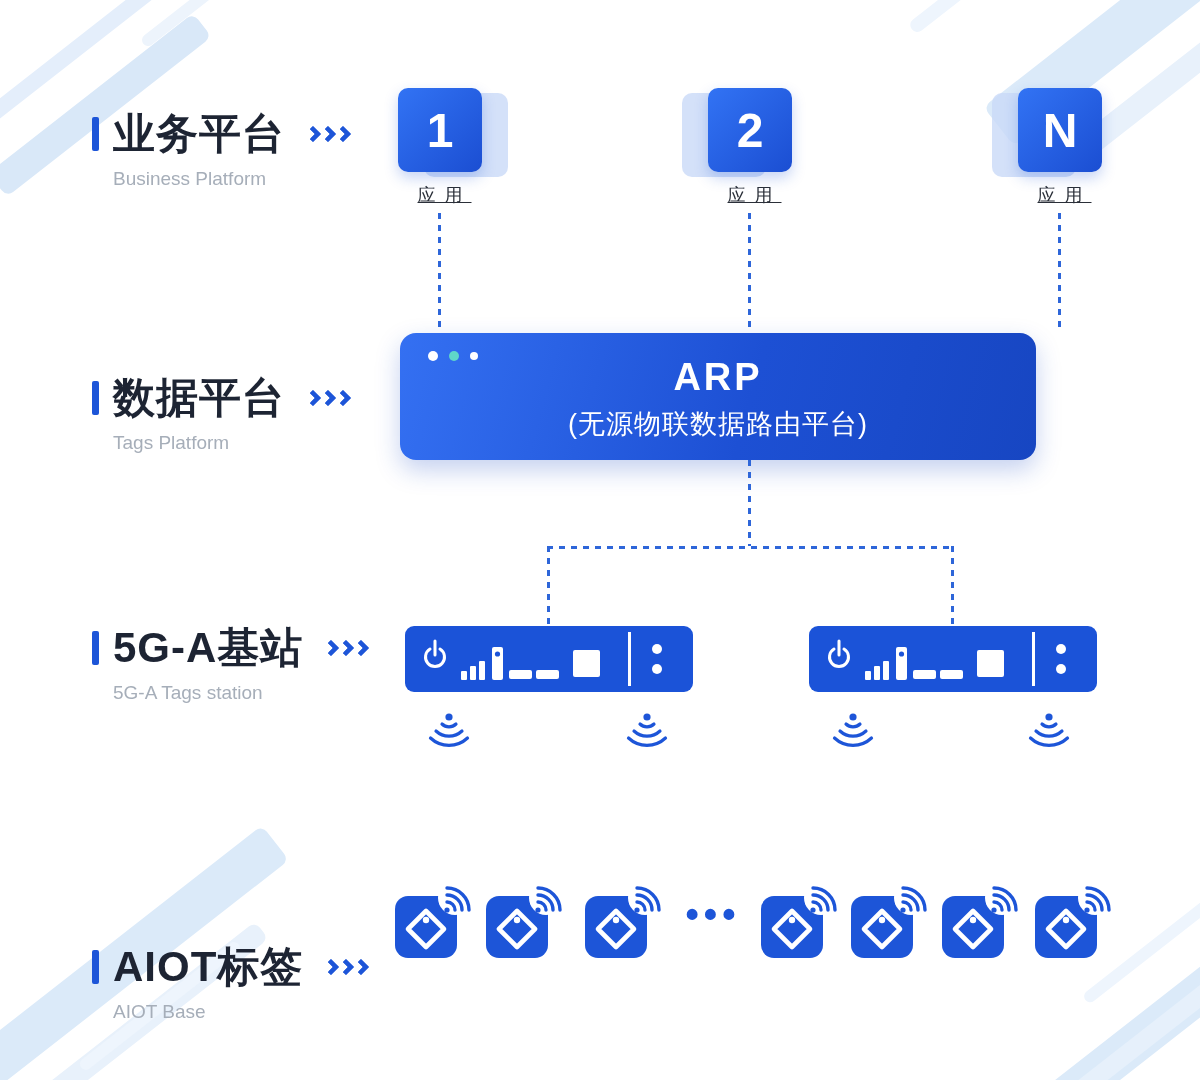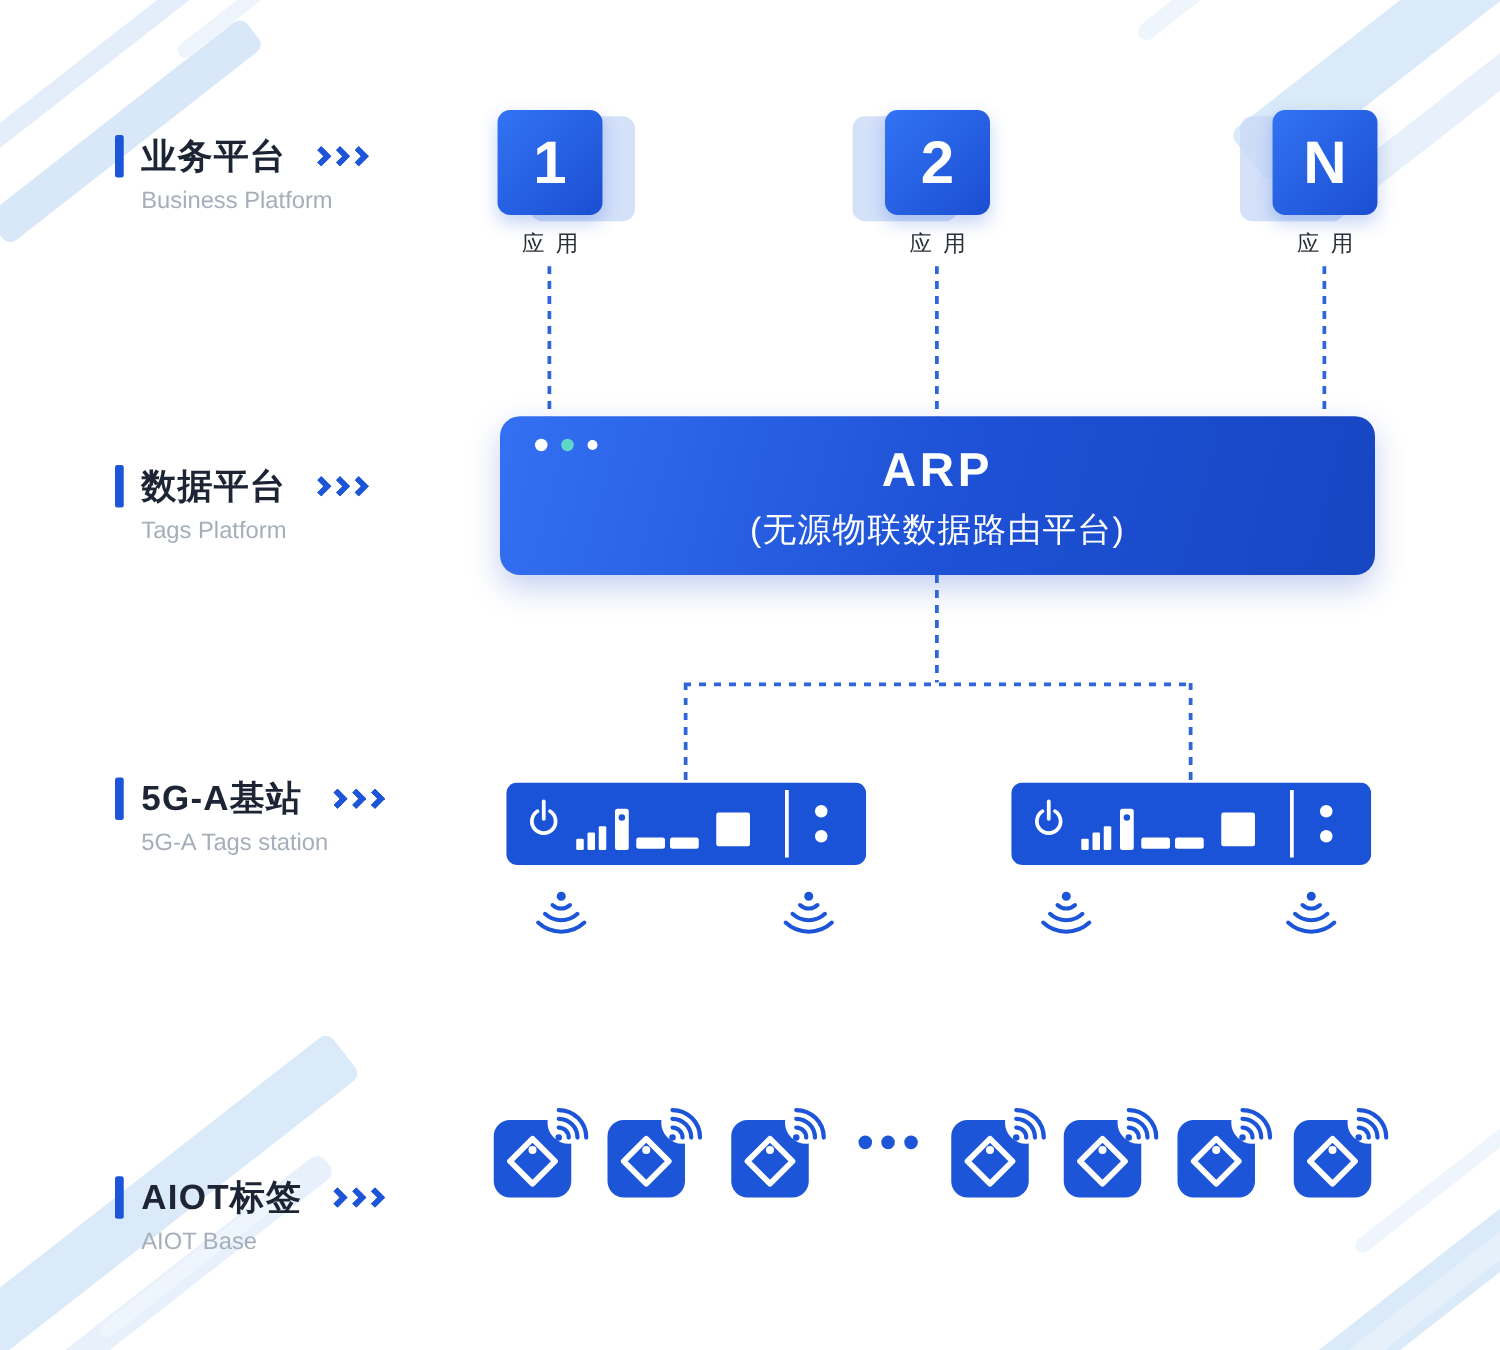--- a/index.html
+++ b/index.html
@@ -12,48 +12,48 @@
     background:#ffffff; overflow:hidden;
   }
 
   
   .rib { position:absolute; transform:rotate(-38deg); border-radius:8px; }
 
   
   .row-label { position:absolute; left:92px; }
   .label-head { display:flex; align-items:center; }
   .label-bar { width:7px; height:34px; background:#1d55d8; border-radius:2px; margin-right:14px; }
-  .label-title { font-size:28px; font-weight:bold; color:#1d2433; letter-spacing:1px; white-space:nowrap; }
+  .label-title { font-size:42px; font-weight:bold; color:#1d2433; letter-spacing:1px; white-space:nowrap; }
   .chevs { display:flex; align-items:center; margin-left:22px; }
   .chev { width:12px; height:12px; border-top:5px solid #1d55d8; border-right:5px solid #1d55d8;
           transform:rotate(45deg); border-radius:1px; margin-right:3px; }
   .label-sub { margin-left:21px; margin-top:6px; font-size:19px; color:#a6aeb9; }
 
   
   .app { position:absolute; width:84px; top:88px; }
   .app-shadow { position:absolute; top:5px; width:84px; height:84px; border-radius:10px;
                 background:#c9daf7; opacity:.8; }
   .app.shadow-right .app-shadow { left:26px; }
   .app.shadow-left  .app-shadow { left:-26px; }
   .app-card { position:relative; width:84px; height:84px; border-radius:10px;
               background:linear-gradient(135deg,#3273f4,#1b4ed2);
               display:flex; align-items:center; justify-content:center;
               color:#ffffff; font-size:48px; font-weight:bold;
               box-shadow:0 6px 14px rgba(29,85,216,.25); }
   .app-caption { width:84px; text-align:center; margin-top:11px; font-size:18px;
-                 color:#2a2f38; letter-spacing:9px; padding-left:9px; }
+                 color:#2a2f38; letter-spacing:9px; padding-left:9px;text-decoration:underline; }
 
   
   .vline { position:absolute; width:3px;
            background-image:repeating-linear-gradient(to bottom,#2e66d9 0 6px,transparent 6px 12px); }
   .hline { position:absolute; height:3px;
            background-image:repeating-linear-gradient(to right,#2e66d9 0 6px,transparent 6px 12px); }
 
   
-  .arp-box { position:absolute; left:400px; top:333px; width:700px; height:127px;
+  .arp-box { position:absolute; left:400px; top:333px; width:636px; height:127px;
              border-radius:16px;
              background:linear-gradient(105deg,#3470f2 0%,#1d50d4 55%,#1746c2 100%);
              box-shadow:0 10px 24px rgba(23,70,194,.25);
              display:flex; flex-direction:column; align-items:center; justify-content:center; }
   .arp-dots { position:absolute; left:28px; top:18px; display:flex; align-items:center; }
   .arp-dots .d { border-radius:50%; margin-right:11px; }
   .d1 { width:10px; height:10px; background:#ffffff; }
   .d2 { width:10px; height:10px; background:#5fd8c9; }
   .d3 { width:8px;  height:8px;  background:#ffffff; }
   .arp-title { color:#ffffff; font-size:38px; font-weight:bold; letter-spacing:3px; margin-top:4px; }

